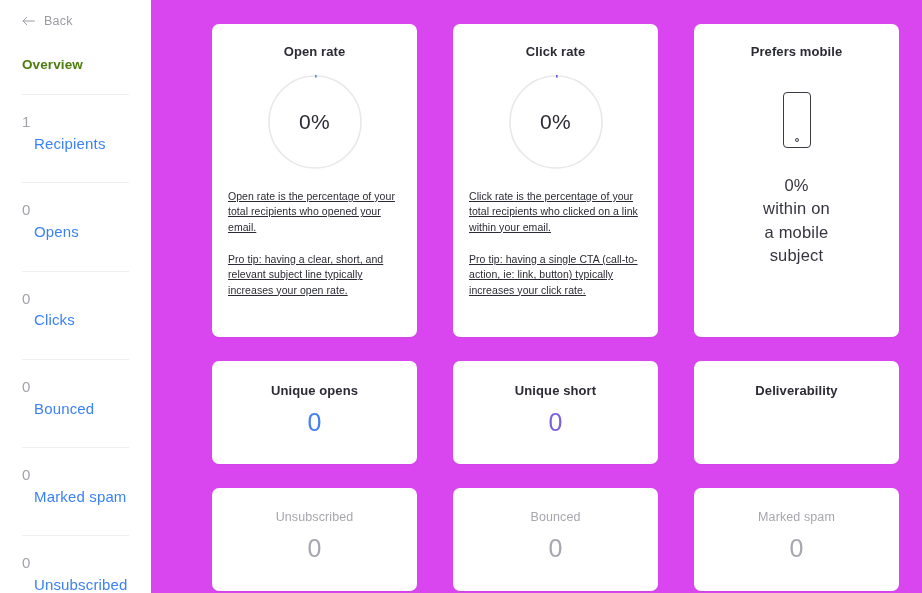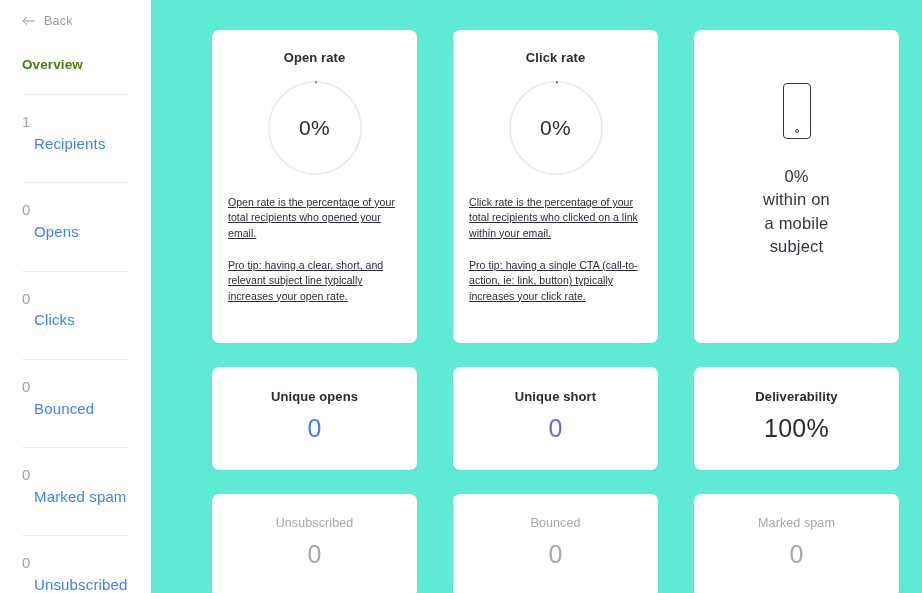--- a/index.html
+++ b/index.html
@@ -86,22 +86,22 @@
     line-height: 1.5;
     letter-spacing: .15px;
     padding-bottom: 5px;
     margin-left: 12px;
   }
 
   
   .main {
     flex: 1 1 auto;
     height: 593px;
-    background: #5eead4;
-    padding: 30px 22px 0 61px;
+    background: #d946ef;
+    padding: 24px 22px 0 61px;
     overflow: hidden;
   }
 
   .grid {
     display: grid;
     grid-template-columns: repeat(3, 205px);
     gap: 24px 36px;
     grid-auto-rows: min-content;
   }
 
@@ -303,20 +303,21 @@
             <div class="donut-label">0%</div>
           </div>
         </div>
         <div class="card-body">
           <p>Click rate is the percentage of your total recipients who clicked on a link within your email.</p>
           <p>Pro tip: having a single CTA (call-to-action, ie: link, button) typically increases your click rate.</p>
         </div>
       </section>
 
       <section class="card card-tall">
+        <div class="card-title">Prefers mobile</div>
         <div class="phone-wrap">
           <div class="phone">
             <div class="phone-home"></div>
           </div>
         </div>
         <div class="mobile-stat">
           <div>0%</div>
           <div>within on</div>
           <div>a mobile</div>
           <div>subject</div>
@@ -328,21 +329,20 @@
         <div class="big-number blue">0</div>
       </section>
 
       <section class="card card-short">
         <div class="card-title">Unique short</div>
         <div class="big-number purple">0</div>
       </section>
 
       <section class="card card-short">
         <div class="card-title">Deliverability</div>
-        <div class="big-number dark">100%</div>
       </section>
 
       <section class="card card-short">
         <div class="card-title muted">Unsubscribed</div>
         <div class="big-number muted">0</div>
       </section>
 
       <section class="card card-short">
         <div class="card-title muted">Bounced</div>
         <div class="big-number muted">0</div>

